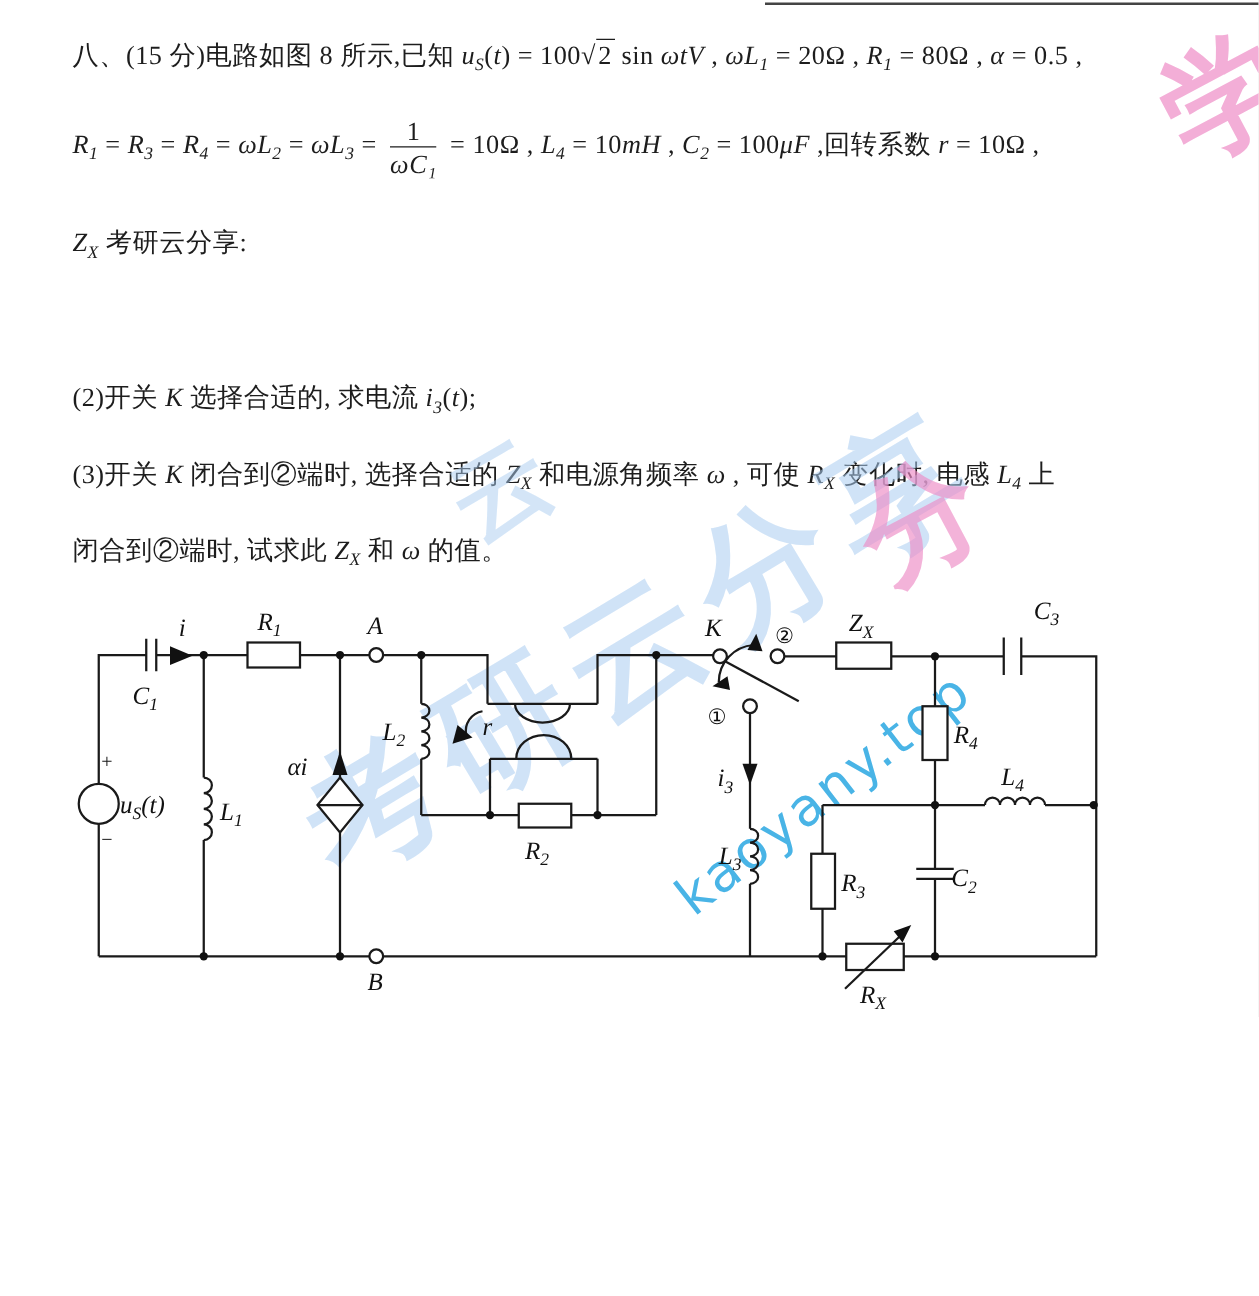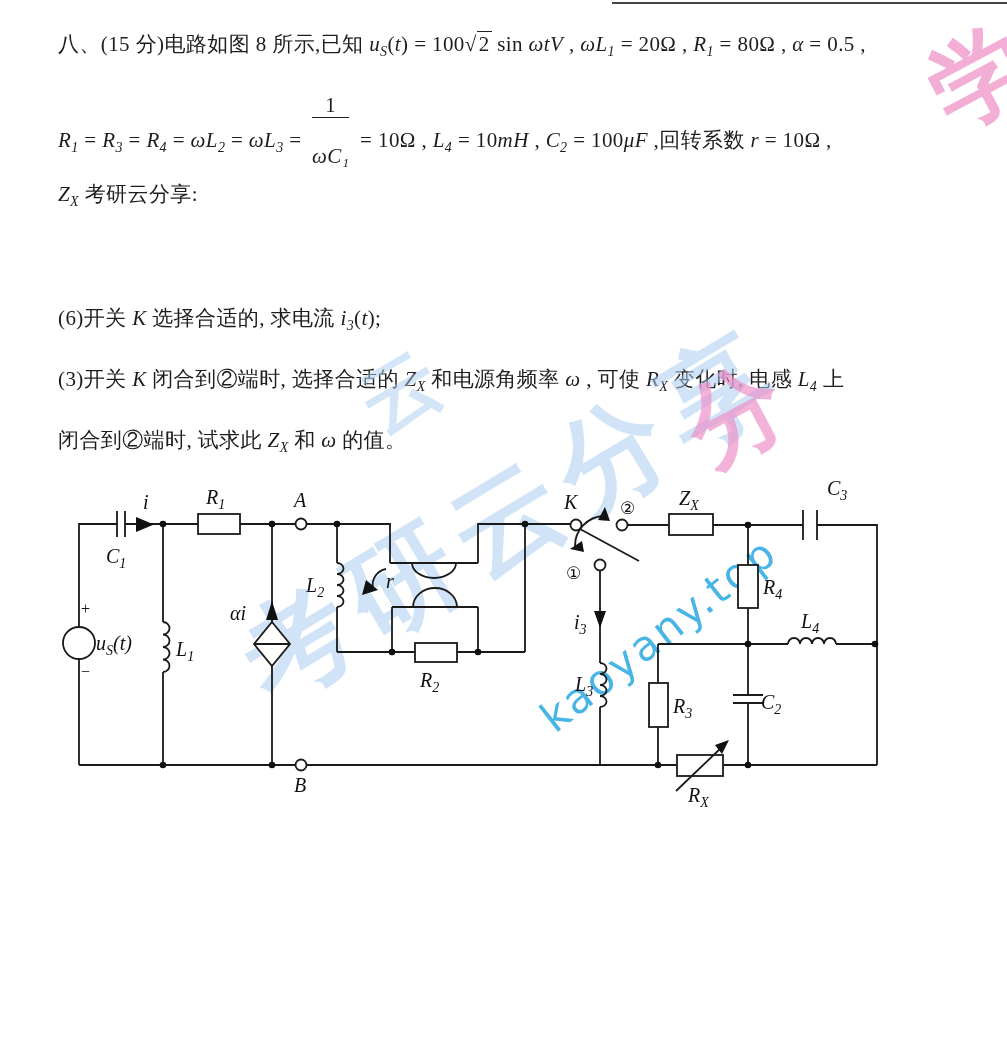--- a/index.html
+++ b/index.html
@@ -11,21 +11,21 @@
   .pline{position:absolute;left:58px;white-space:nowrap;font-size:21px;color:#1d1d1d;
          letter-spacing:0.4px;}
   .ct{font-style:normal;}
   .cv{font-style:italic;font-family:"Liberation Serif","DejaVu Serif",serif;}
   .cs{font-style:italic;font-size:14px;vertical-align:-5px;line-height:0;}
   .rad{white-space:nowrap;}
   .rad .rs{font-style:normal;}
   .rad .rb{font-style:normal;border-top:1.7px solid #1d1d1d;padding:0 2px;}
   .frac{display:inline-block;text-align:center;vertical-align:-16px;margin:0 5px;line-height:1.05;}
   .frac .fn{display:block;border-bottom:1.7px solid #1d1d1d;padding:0 8px 1px;font-style:normal;}
-  .frac .fd{display:block;padding-top:2px;font-style:italic;margin-top:25px;}
+  .frac .fd{display:block;padding-top:2px;font-style:italic;}
   
   .wm{position:absolute;white-space:nowrap;pointer-events:none;}
   #wm-cn{left:252px;top:600px;font-size:108px;letter-spacing:14px;opacity:.55;
          transform:rotate(-31deg);transform-origin:0 50%;font-weight:bold;}
   #wm-site{left:546px;top:698px;font-size:42px;letter-spacing:3px;opacity:.85;
          transform:rotate(-38deg);transform-origin:0 50%;font-family:"DejaVu Sans",sans-serif;}
   #wm-pink-mid{left:688px;top:352px;font-size:96px;opacity:.65;transform:rotate(-28deg);font-weight:bold;}
   #wm-pink-top{left:932px;top:14px;font-size:96px;opacity:.7;transform:rotate(-28deg);font-weight:bold;}
   #wm-blue-small{left:362px;top:340px;font-size:78px;opacity:.5;transform:rotate(-30deg);font-weight:bold;}
   
@@ -44,21 +44,21 @@
 <body>
 
 <div class="page">
 
   <div class="top-rule"></div>
 
   <div id="problem">
       <div class="pline" style="top: 30px;"><span class="ct">八、(15 分)电路如图 8 所示,已知 </span><span class="cv">u</span><sub class="cs">S</sub><span class="ct">(</span><span class="cv">t</span><span class="ct">) = 100</span><span class="rad"><span class="rs">√</span><span class="rb">2</span></span><span class="ct"> sin </span><span class="cv">ωtV</span><span class="ct"> , </span><span class="cv">ωL</span><sub class="cs">1</sub><span class="ct"> = 20Ω , </span><span class="cv">R</span><sub class="cs">1</sub><span class="ct"> = 80Ω , </span><span class="cv">α</span><span class="ct"> = 0.5 ,</span></div>
       <div class="pline" style="top: 94px;"><span class="cv">R</span><sub class="cs">1</sub><span class="ct"> = </span><span class="cv">R</span><sub class="cs">3</sub><span class="ct"> = </span><span class="cv">R</span><sub class="cs">4</sub><span class="ct"> = </span><span class="cv">ωL</span><sub class="cs">2</sub><span class="ct"> = </span><span class="cv">ωL</span><sub class="cs">3</sub><span class="ct"> = </span><span class="frac"><span class="fn">1</span><span class="fd">ωC₁</span></span><span class="ct"> = 10Ω , </span><span class="cv">L</span><sub class="cs">4</sub><span class="ct"> = 10</span><span class="cv">mH</span><span class="ct"> , </span><span class="cv">C</span><sub class="cs">2</sub><span class="ct"> = 100</span><span class="cv">μF</span><span class="ct"> ,回转系数 </span><span class="cv">r</span><span class="ct"> = 10Ω ,</span></div>
       <div class="pline" style="top: 180px;"><span class="cv">Z</span><sub class="cs">X</sub><span class="ct"> 考研云分享:</span></div>
-      <div class="pline" style="top: 304px;"><span class="ct">(6)开关 </span><span class="cv">K</span><span class="ct"> 选择合适的, 求电流 </span><span class="cv">i</span><sub class="cs">3</sub><span class="ct">(</span><span class="cv">t</span><span class="ct">);</span></div>
+      <div class="pline" style="top: 304px;"><span class="ct">(2)开关 </span><span class="cv">K</span><span class="ct"> 选择合适的, 求电流 </span><span class="cv">i</span><sub class="cs">3</sub><span class="ct">(</span><span class="cv">t</span><span class="ct">);</span></div>
       <div class="pline" style="top: 365px;"><span class="ct">(3)开关 </span><span class="cv">K</span><span class="ct"> 闭合到②端时, 选择合适的 </span><span class="cv">Z</span><sub class="cs">X</sub><span class="ct"> 和电源角频率 </span><span class="cv">ω</span><span class="ct"> , 可使 </span><span class="cv">R</span><sub class="cs">X</sub><span class="ct"> 变化时, 电感 </span><span class="cv">L</span><sub class="cs">4</sub><span class="ct"> 上</span></div>
       <div class="pline" style="top: 426px;"><span class="ct">闭合到②端时, 试求此 </span><span class="cv">Z</span><sub class="cs">X</sub><span class="ct"> 和 </span><span class="cv">ω</span><span class="ct"> 的值。</span></div>
     </div>
 
   <div class="wm" id="wm-blue-small" style="color: rgb(170, 205, 241);">云</div>
   <div class="wm" id="wm-cn" style="color: rgb(170, 205, 241);">考研云分享</div>
   <div class="wm" id="wm-pink-mid" style="color: rgb(238, 140, 198);">分</div>
   <div class="wm" id="wm-pink-top" style="color: rgb(238, 140, 198);">学</div>
   <div class="wm" id="wm-site" style="color: rgb(42, 167, 226);">kaoyany.top</div>
 

